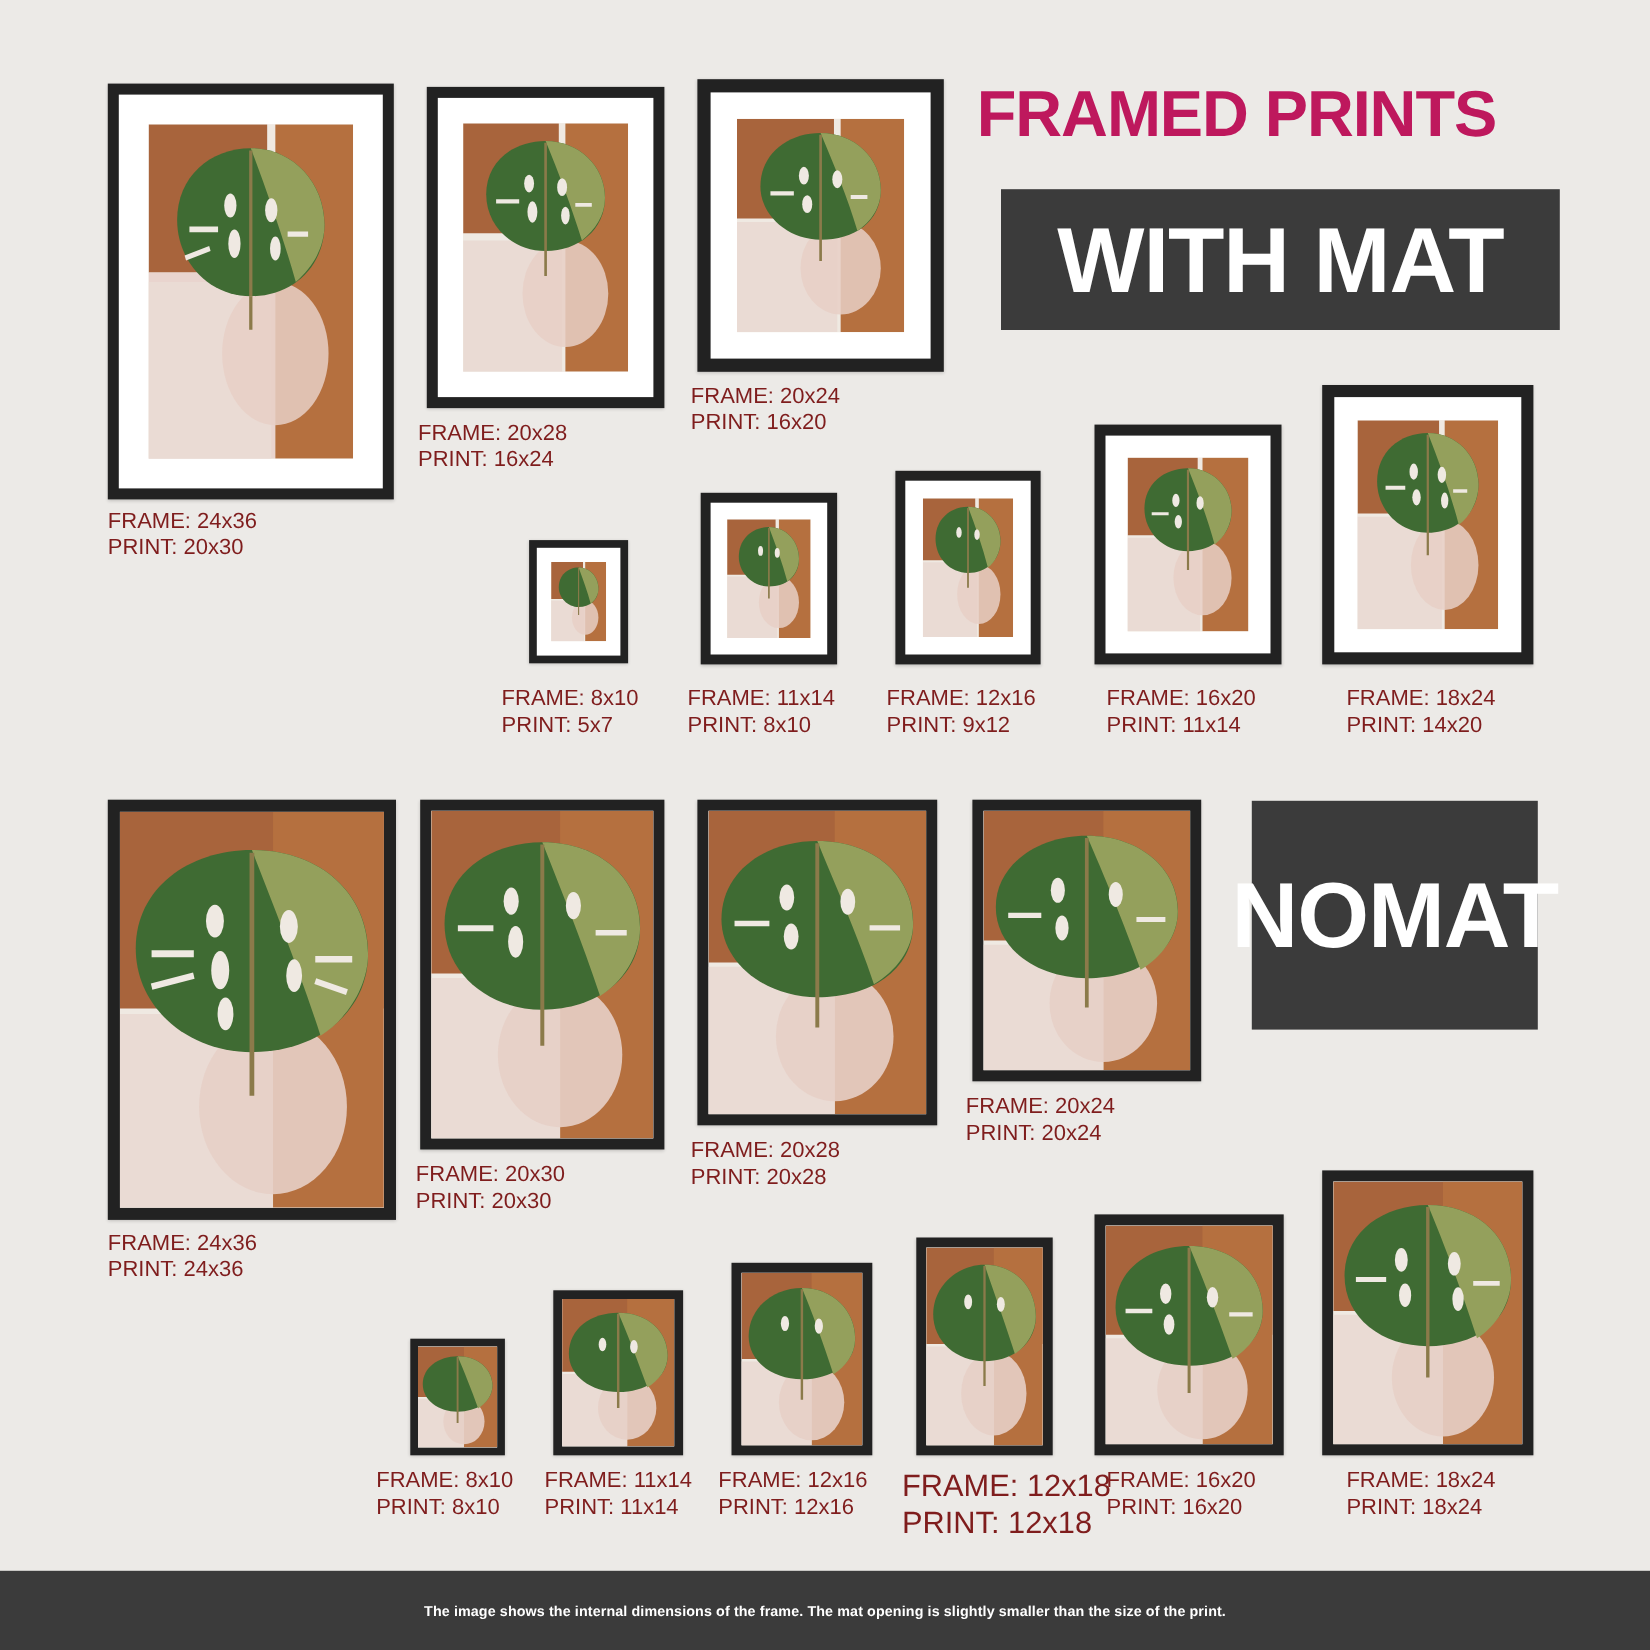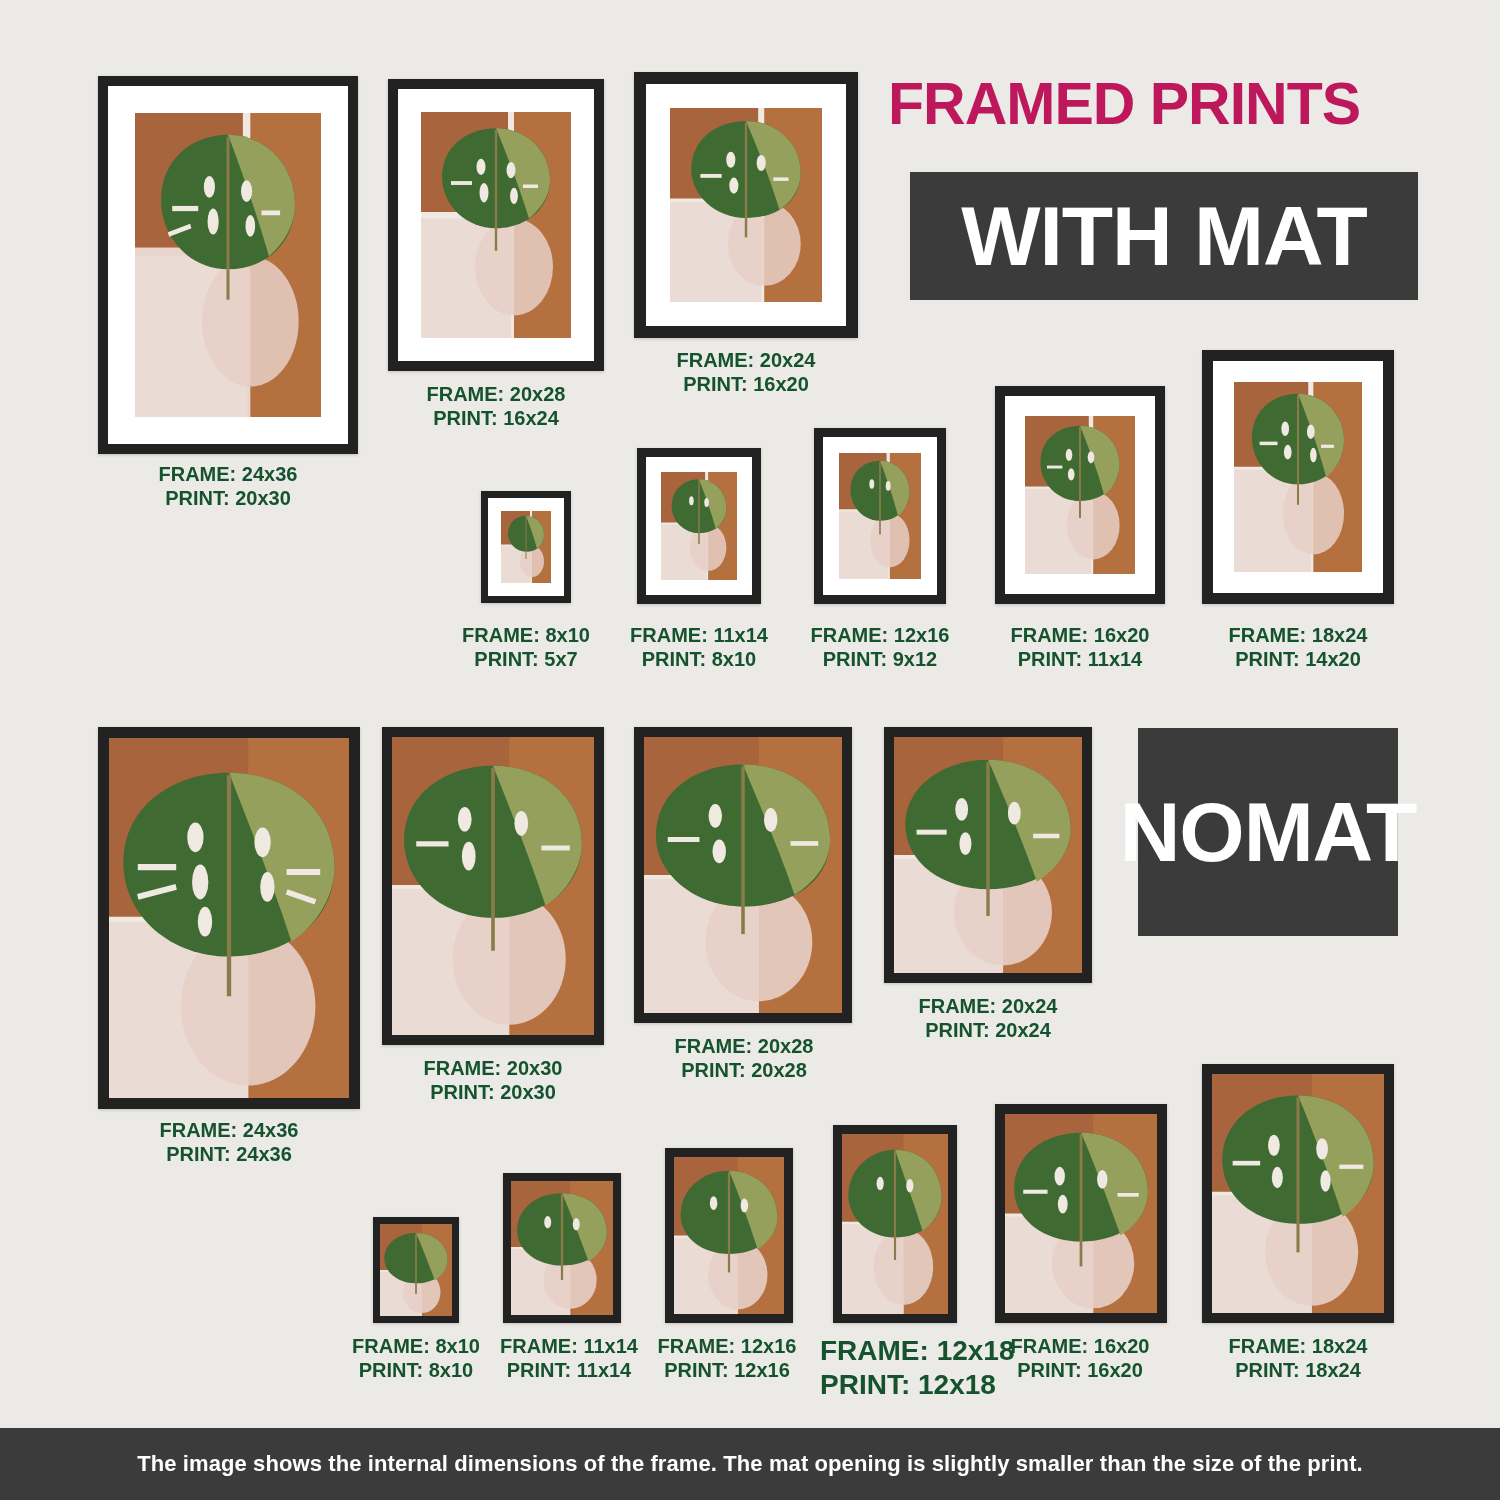--- a/index.html
+++ b/index.html
@@ -54,41 +54,40 @@
   }
   .art {
     position: absolute;
     overflow: hidden;
     background: #efe9e2;
   }
 
   
   .caption {
     position: absolute;
-    text-align: center;
-    font-weight: bold;
-    color: #14532d;
+    font-weight: normal;
+    color: #7f1d1d;
     line-height: 1.22;
     white-space: nowrap;
   }
   .caption .line { display: block; }
 
   
   .footer {
     position: absolute;
     left: 0;
     bottom: 0;
     width: 1500px;
     height: 72px;
     background: #3b3b3b;
     color: #ffffff;
     display: flex;
     align-items: center;
     justify-content: center;
-    font-size: 22px;
+    font-size: 13px;
     font-weight: bold;
     text-align: center;
     letter-spacing: 0.1px;
   }
 
   
   .art svg { display: block; width: 100%; height: 100%; }
 </style>
 </head>
 <body>

